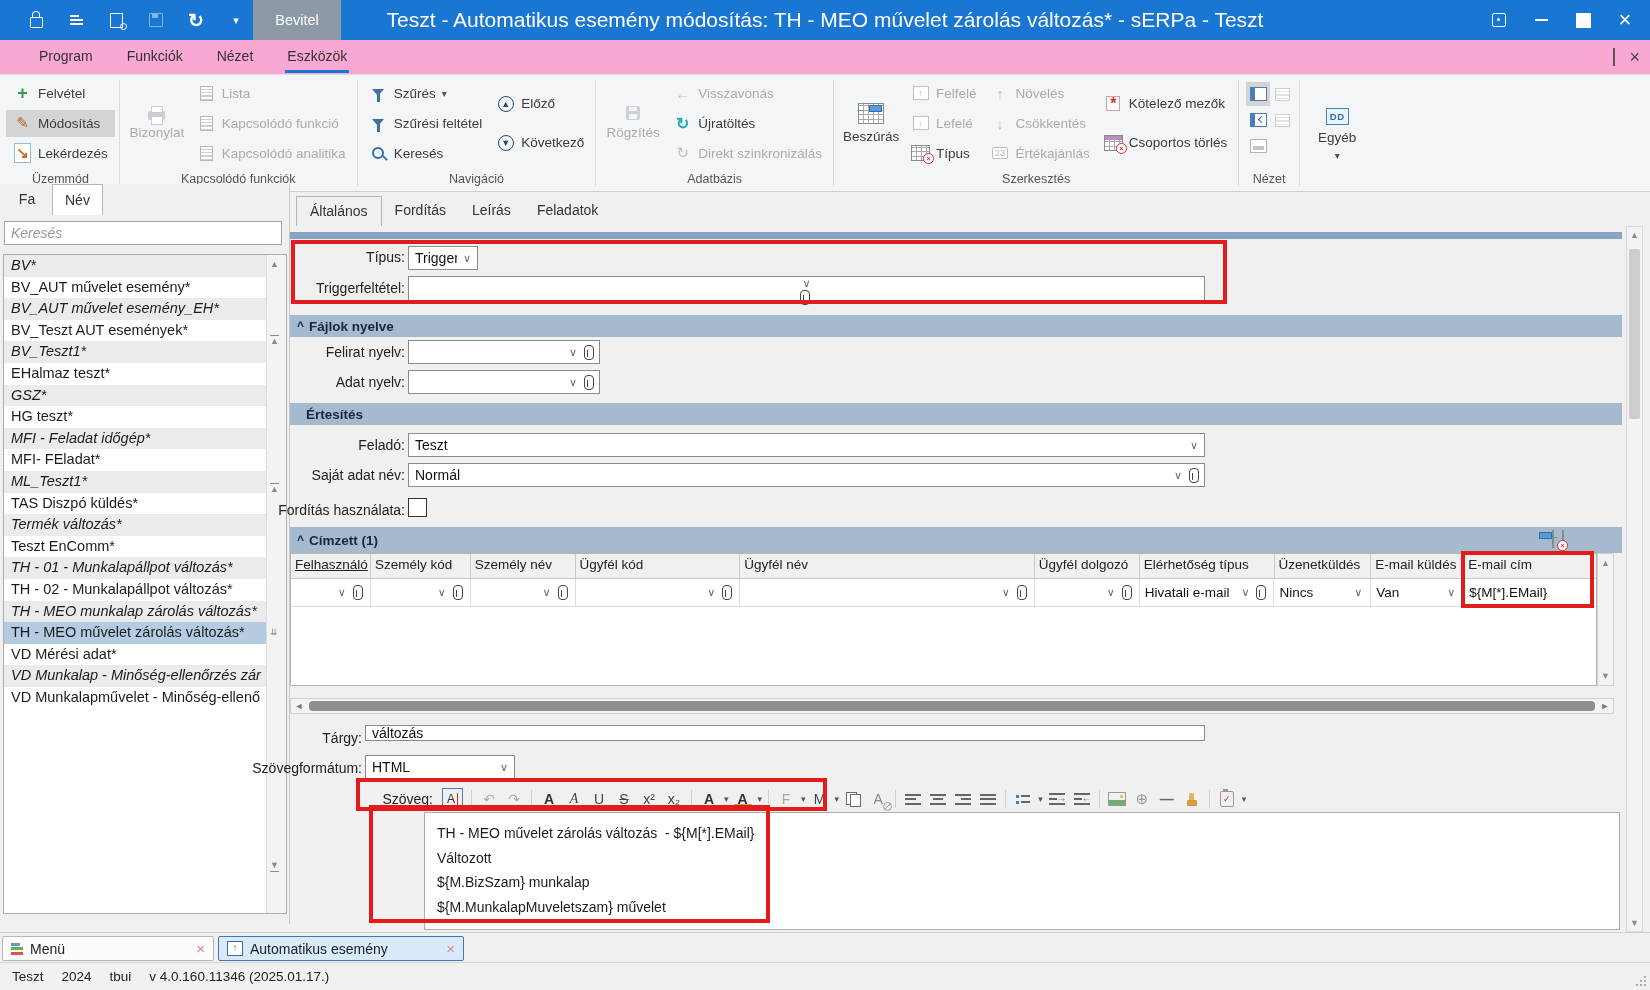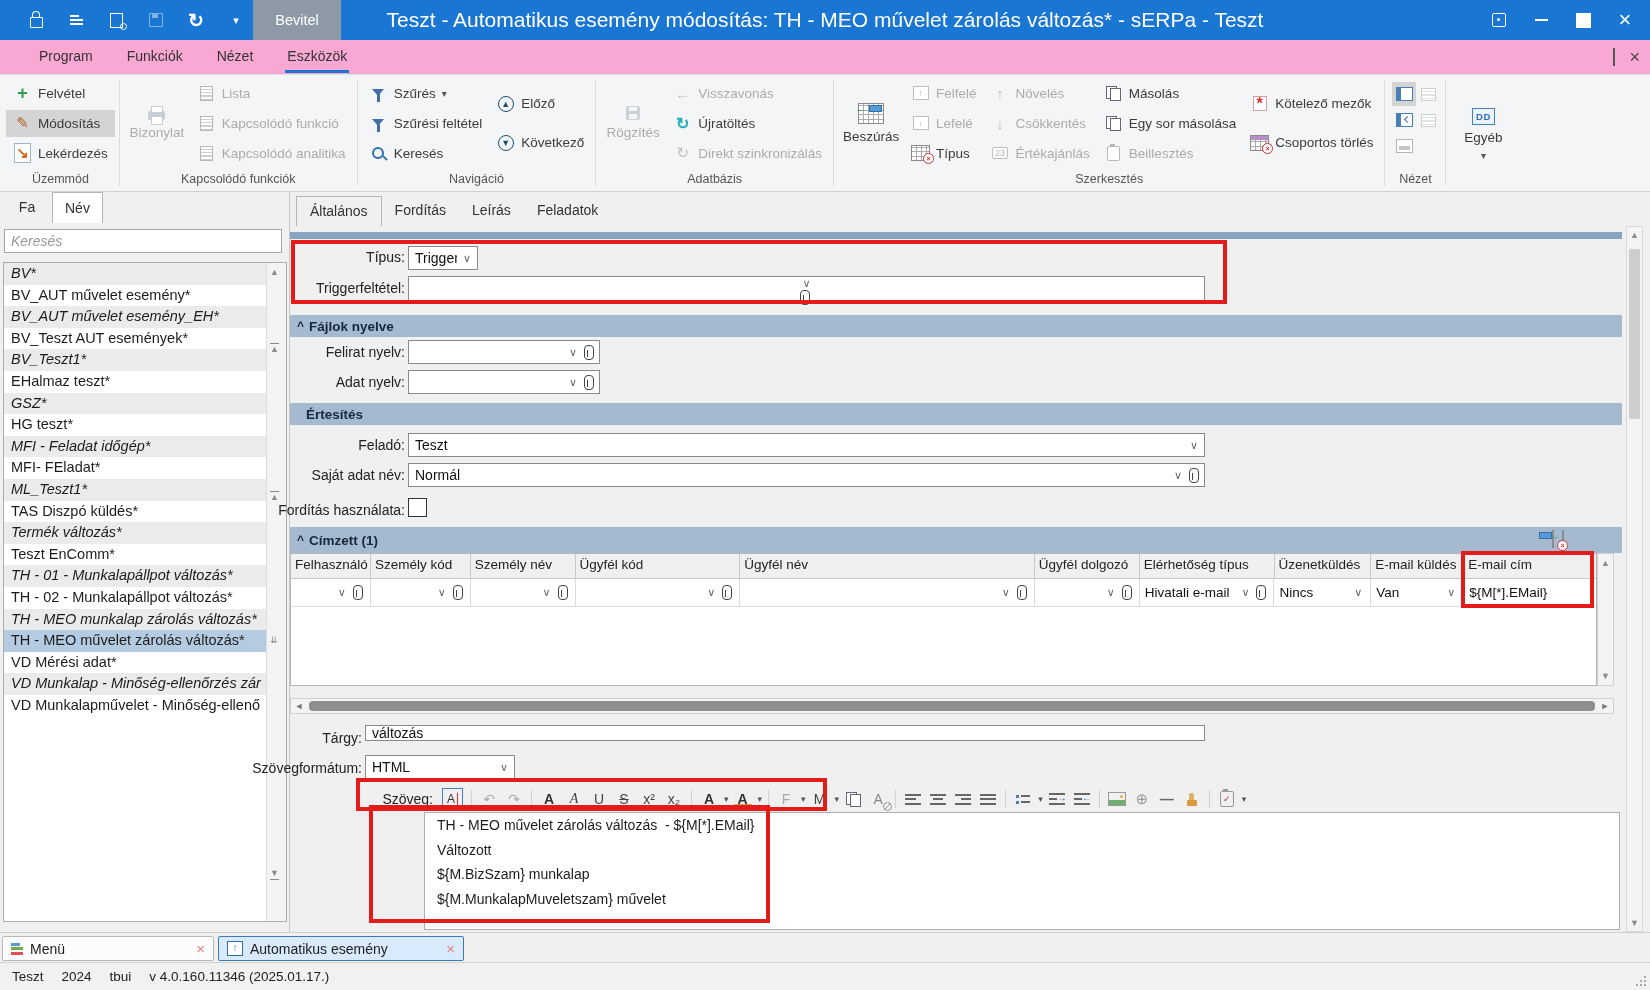--- a/index.html
+++ b/index.html
@@ -93,21 +93,21 @@
   .i-win.v3{border-color:#b5b5b5;}
   .i-win.v3:before{content:"";position:absolute;left:2px;right:2px;bottom:2px;height:4px;background:#c5c5c5;}
   .i-tree{width:13px;height:11px;border:1.2px solid #cfcfcf;background:repeating-linear-gradient(#fff 0 2px,#e3e3e3 2px 3.4px);}
   .i-dd{border:1.4px solid #4a7fb5;color:#2f6fb0;font-size:9.5px;font-weight:bold;padding:2px 3px;background:#eaf2fb;letter-spacing:.5px;}
   .nez-grid{display:grid;grid-template-columns:26px 22px;grid-auto-rows:26px;align-items:center;justify-items:center;padding:4px 2px;}
   .nez-cell{width:24px;height:24px;display:flex;align-items:center;justify-content:center;}
   .nez-cell.sel{background:#d4d4d4;}
   .caret{font-size:10px;color:#555;}
 
   
-  .leftpanel{position:absolute;left:0;top:192px;width:290px;height:740px;background:#f0f0f0;border-right:1px solid #c9c9c9;box-sizing:border-box;}
+  .leftpanel{position:absolute;left:0;top:184px;width:290px;height:740px;background:#f0f0f0;border-right:1px solid #c9c9c9;box-sizing:border-box;}
   .ptabs{position:absolute;left:2px;top:0;display:flex;height:31px;}
   .ptab{min-width:50px;padding:0 12px;line-height:30px;text-align:center;font-size:14px;color:#333;box-sizing:border-box;}
   .ptab.on{background:#fff;border:1px solid #b5b5b5;border-bottom:none;}
   .psearch{position:absolute;left:4px;top:37px;width:278px;height:24px;}
   .psearch input{width:100%;height:100%;box-sizing:border-box;border:1px solid #a6a6a6;padding:0 6px;font-size:14px;font-family:"Liberation Sans",sans-serif;}
   .psearch input::placeholder{font-style:italic;color:#999;}
   .plist{position:absolute;left:3px;top:70px;width:284px;height:660px;background:#fff;border:1px solid #adadad;box-sizing:border-box;overflow:hidden;}
   .pli{height:21.6px;line-height:21.6px;padding-left:7px;padding-right:22px;font-size:14.5px;color:#1c1c1c;white-space:nowrap;overflow:hidden;}
   .pli.alt{background:#ebebeb;font-style:italic;}
   .pli.sel{background:#b4cbe1;}
@@ -185,21 +185,21 @@
   .ind.r em,.ind.l em{position:absolute;right:-2px;top:-1px;font-style:normal;font-size:10px;color:#2f6fb0;}
   .imgic{width:16px;height:12px;border:1px solid #999;background:linear-gradient(transparent 55%,#6fae6f 55%);position:relative;}
   .imgic:after{content:"";position:absolute;right:2px;top:2px;width:3px;height:3px;border-radius:50%;background:#e8b53a;}
   .globe{color:#999;font-size:15px;}
   .hric{color:#666;font-weight:bold;}
   .stampic{width:10px;height:6px;background:#d99a3e;border-radius:1px;position:relative;margin-top:7px;}
   .stampic:before{content:"";position:absolute;left:2.5px;top:-7px;width:5px;height:7px;background:#e4b264;border-radius:2px 2px 0 0;}
   .clipchk{width:12px;height:14px;border:1.3px solid #999;border-radius:2px;position:relative;display:flex;align-items:center;justify-content:center;color:#c23;font-size:9px;}
   .clipchk:before{content:"";position:absolute;top:-3px;left:2.5px;width:5px;height:3px;background:#999;}
 
-  .editor{position:absolute;left:134px;top:620px;width:1196px;height:118px;background:#fff;border:1px solid #adadad;box-sizing:border-box;padding:0 0 0 12px;}
+  .editor{position:absolute;left:134px;top:620px;width:1196px;height:118px;background:#fff;border:1px solid #adadad;box-sizing:border-box;padding:8px 0 0 12px;}
   .eline{font-size:14px;color:#1c1c1c;line-height:24.5px;white-space:pre;}
 
   .formscroll{position:absolute;left:1626px;top:226px;width:17px;height:706px;background:#f3f3f3;border:1px solid #d9d9d9;box-sizing:border-box;}
   .fthumb{position:absolute;left:2px;right:2px;top:22px;height:170px;background:#cdcdcd;border-radius:2px;}
 
   
   .bottomtabs{position:absolute;left:0;top:932px;width:1650px;height:30px;background:#f0f0f0;border-top:1px solid #cfcfcf;box-sizing:border-box;}
   .btab{position:absolute;top:3px;height:25px;display:flex;align-items:center;padding:0 8px;box-sizing:border-box;font-size:14px;color:#222;background:#fcfcfc;border:1px solid #b7b7b7;border-radius:2px;gap:7px;}
   .btab.on{background:#d8eafc;border:1.5px solid #3c78bb;}
   .bx{color:#e98080;font-size:15px;margin-left:auto;}
@@ -438,40 +438,20 @@
             </div>
           <div class="rbtn dis">
               <span class="ric i-gray">↓</span>
               <span>Csökkentés</span>
             </div>
           <div class="rbtn dis">
               <span class="ric">
                 <span class="i-23">23</span>
               </span>
               <span>Értékajánlás</span>
-            </div>
-        </div>
-        <div class="rcol">
-          <div class="rbtn">
-              <span class="ric">
-                <span class="i-copy"></span>
-              </span>
-              <span>Másolás</span>
-            </div>
-          <div class="rbtn">
-              <span class="ric">
-                <span class="i-copy"></span>
-              </span>
-              <span>Egy sor másolása</span>
-            </div>
-          <div class="rbtn dis">
-              <span class="ric">
-                <span class="i-clipb"></span>
-              </span>
-              <span>Beillesztés</span>
             </div>
         </div>
         <div class="rcol" style="justify-content:space-evenly;">
           <div class="rbtn">
               <span class="ric">
                 <span class="i-aster">*</span>
               </span>
               <span>Kötelező mezők</span>
             </div>
           <div class="rbtn">
@@ -630,21 +610,21 @@
       <span class="bcaret">^</span>
       <span>Címzett (1)</span>
     </div>
     <div class="cimicons" style="left:1262px;top:339px;">
       <span><span class="i-grid" style="width:16px;height:13px;"><span class="ov-bar" style="background:#5b9bd5;"></span><span class="ov-arrow">←</span></span></span>
       <span><span class="i-grid" style="width:16px;height:13px;"><span class="ov-del">×</span></span></span>
     </div>
 
     <div class="tbl">
       <div class="thead">
-        <span class="th" style="width:80px;">Felhasználó</span>
+        <span class="th" style="width:80px;text-decoration:underline;">Felhasználó</span>
         <span class="th" style="width:100px;">Személy kód</span>
         <span class="th" style="width:105px;">Személy név</span>
         <span class="th" style="width:165px;">Ügyfél kód</span>
         <span class="th" style="width:295px;">Ügyfél név</span>
         <span class="th" style="width:105px;">Ügyfél dolgozó</span>
         <span class="th" style="width:135px;">Elérhetőség típus</span>
         <span class="th" style="width:97px;">Üzenetküldés</span>
         <span class="th" style="width:93px;">E-mail küldés</span>
         <span class="th" style="width:132px;border-right:none;">E-mail cím</span>
       </div>

